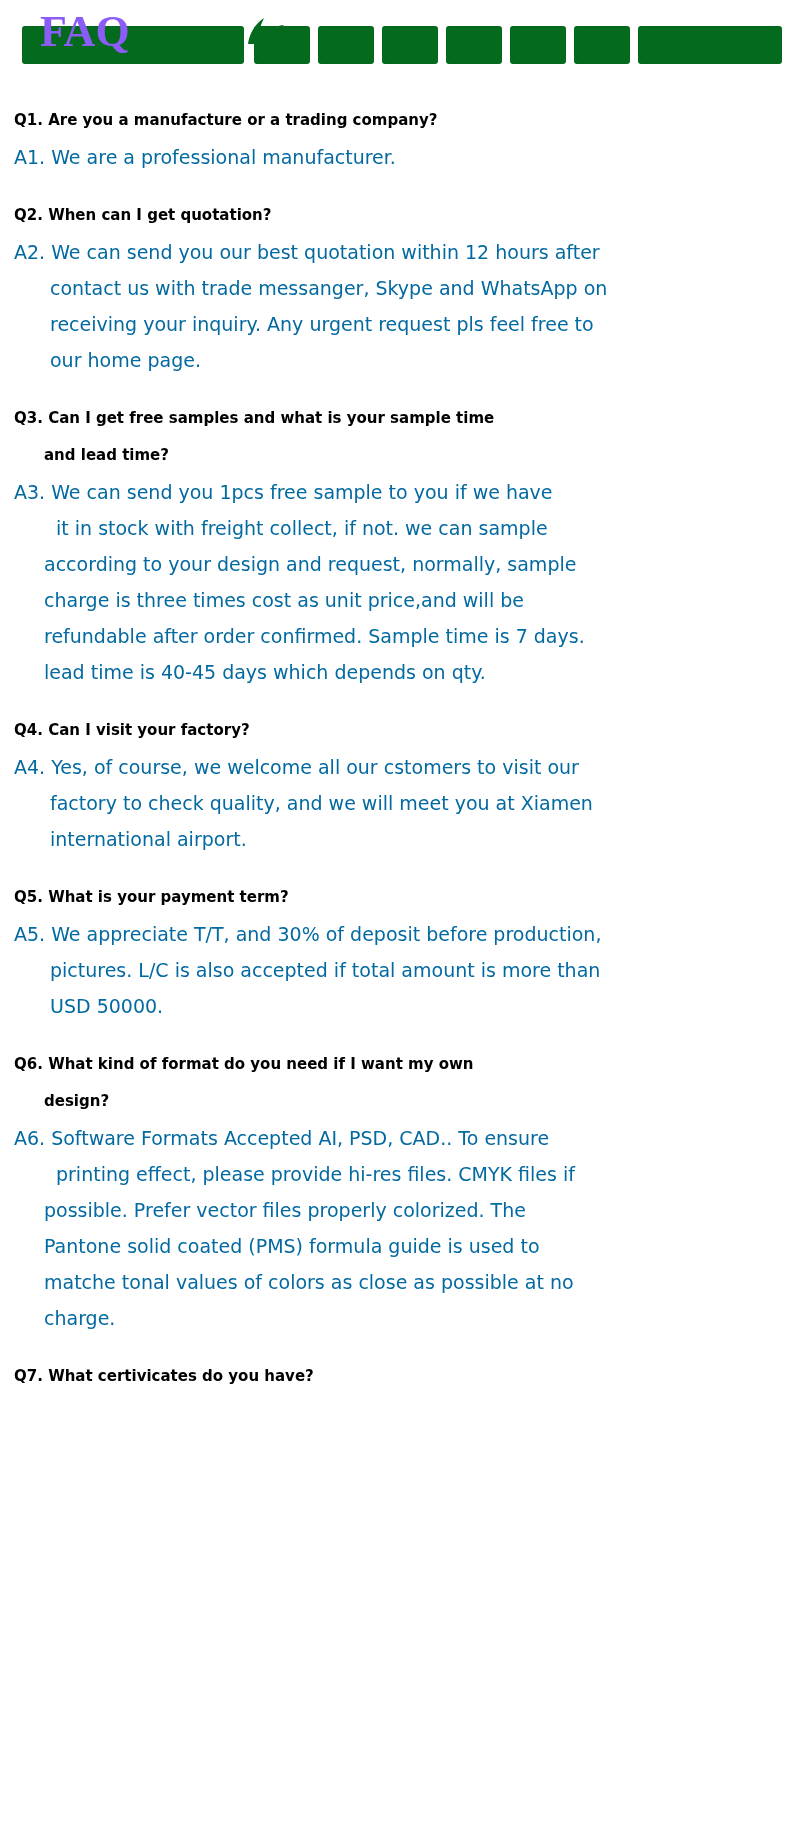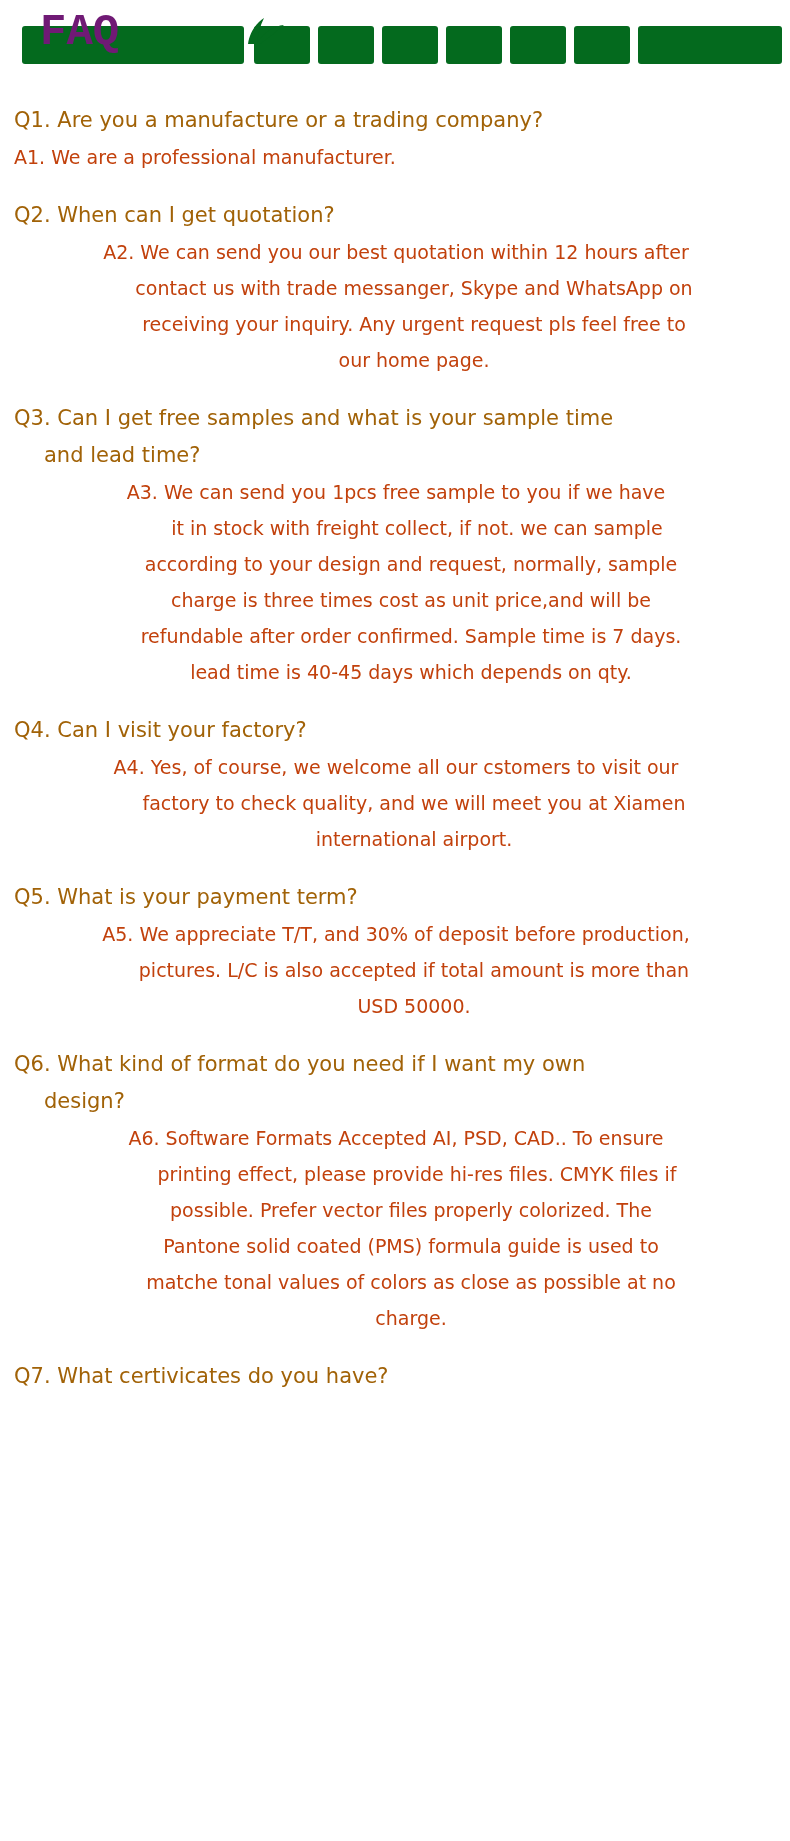--- a/index.html
+++ b/index.html
@@ -47,57 +47,56 @@
     width: 48px;
     height: 30px;
   }
   .faq-title {
     position: absolute;
     left: 28px;
     top: -4px;
     font-size: 44px;
     font-weight: bold;
     letter-spacing: 0px;
-    color: #701a75;
-    font-family: Liberation Mono, monospace;
+    color: #8b5cf6;
+    font-family: Liberation Serif, serif;
     z-index: 5;
     line-height: 56px;
   }
 
   
   .qa-list {
     margin-top: 36px;
   }
   .qa {
     margin-bottom: 26px;
   }
   .q {
-    font-size: 21px;
-    font-weight: normal;
-    color: #a16207;
+    font-size: 15px;
+    font-weight: bold;
+    color: #000000;
     line-height: 29px;
     margin: 0 0 4px 0;
     padding-left: 2px;
   }
   .q .cont {
     display: block;
     padding-left: 30px;
     margin-top: 8px;
   }
   .a {
     font-size: 19px;
-    color: #c2410c;
+    color: #0369a1;
     line-height: 36px;
     margin: 0;
     padding-left: 2px;
     white-space: pre-wrap;
   }
   .a .line {
     display: block;
-    text-align: center;
   }
   .a .line.ind {
     padding-left: 36px;
   }
   .a .line.ind2 {
     padding-left: 42px;
   }
   .a .line.ind3 {
     padding-left: 30px;
   }

